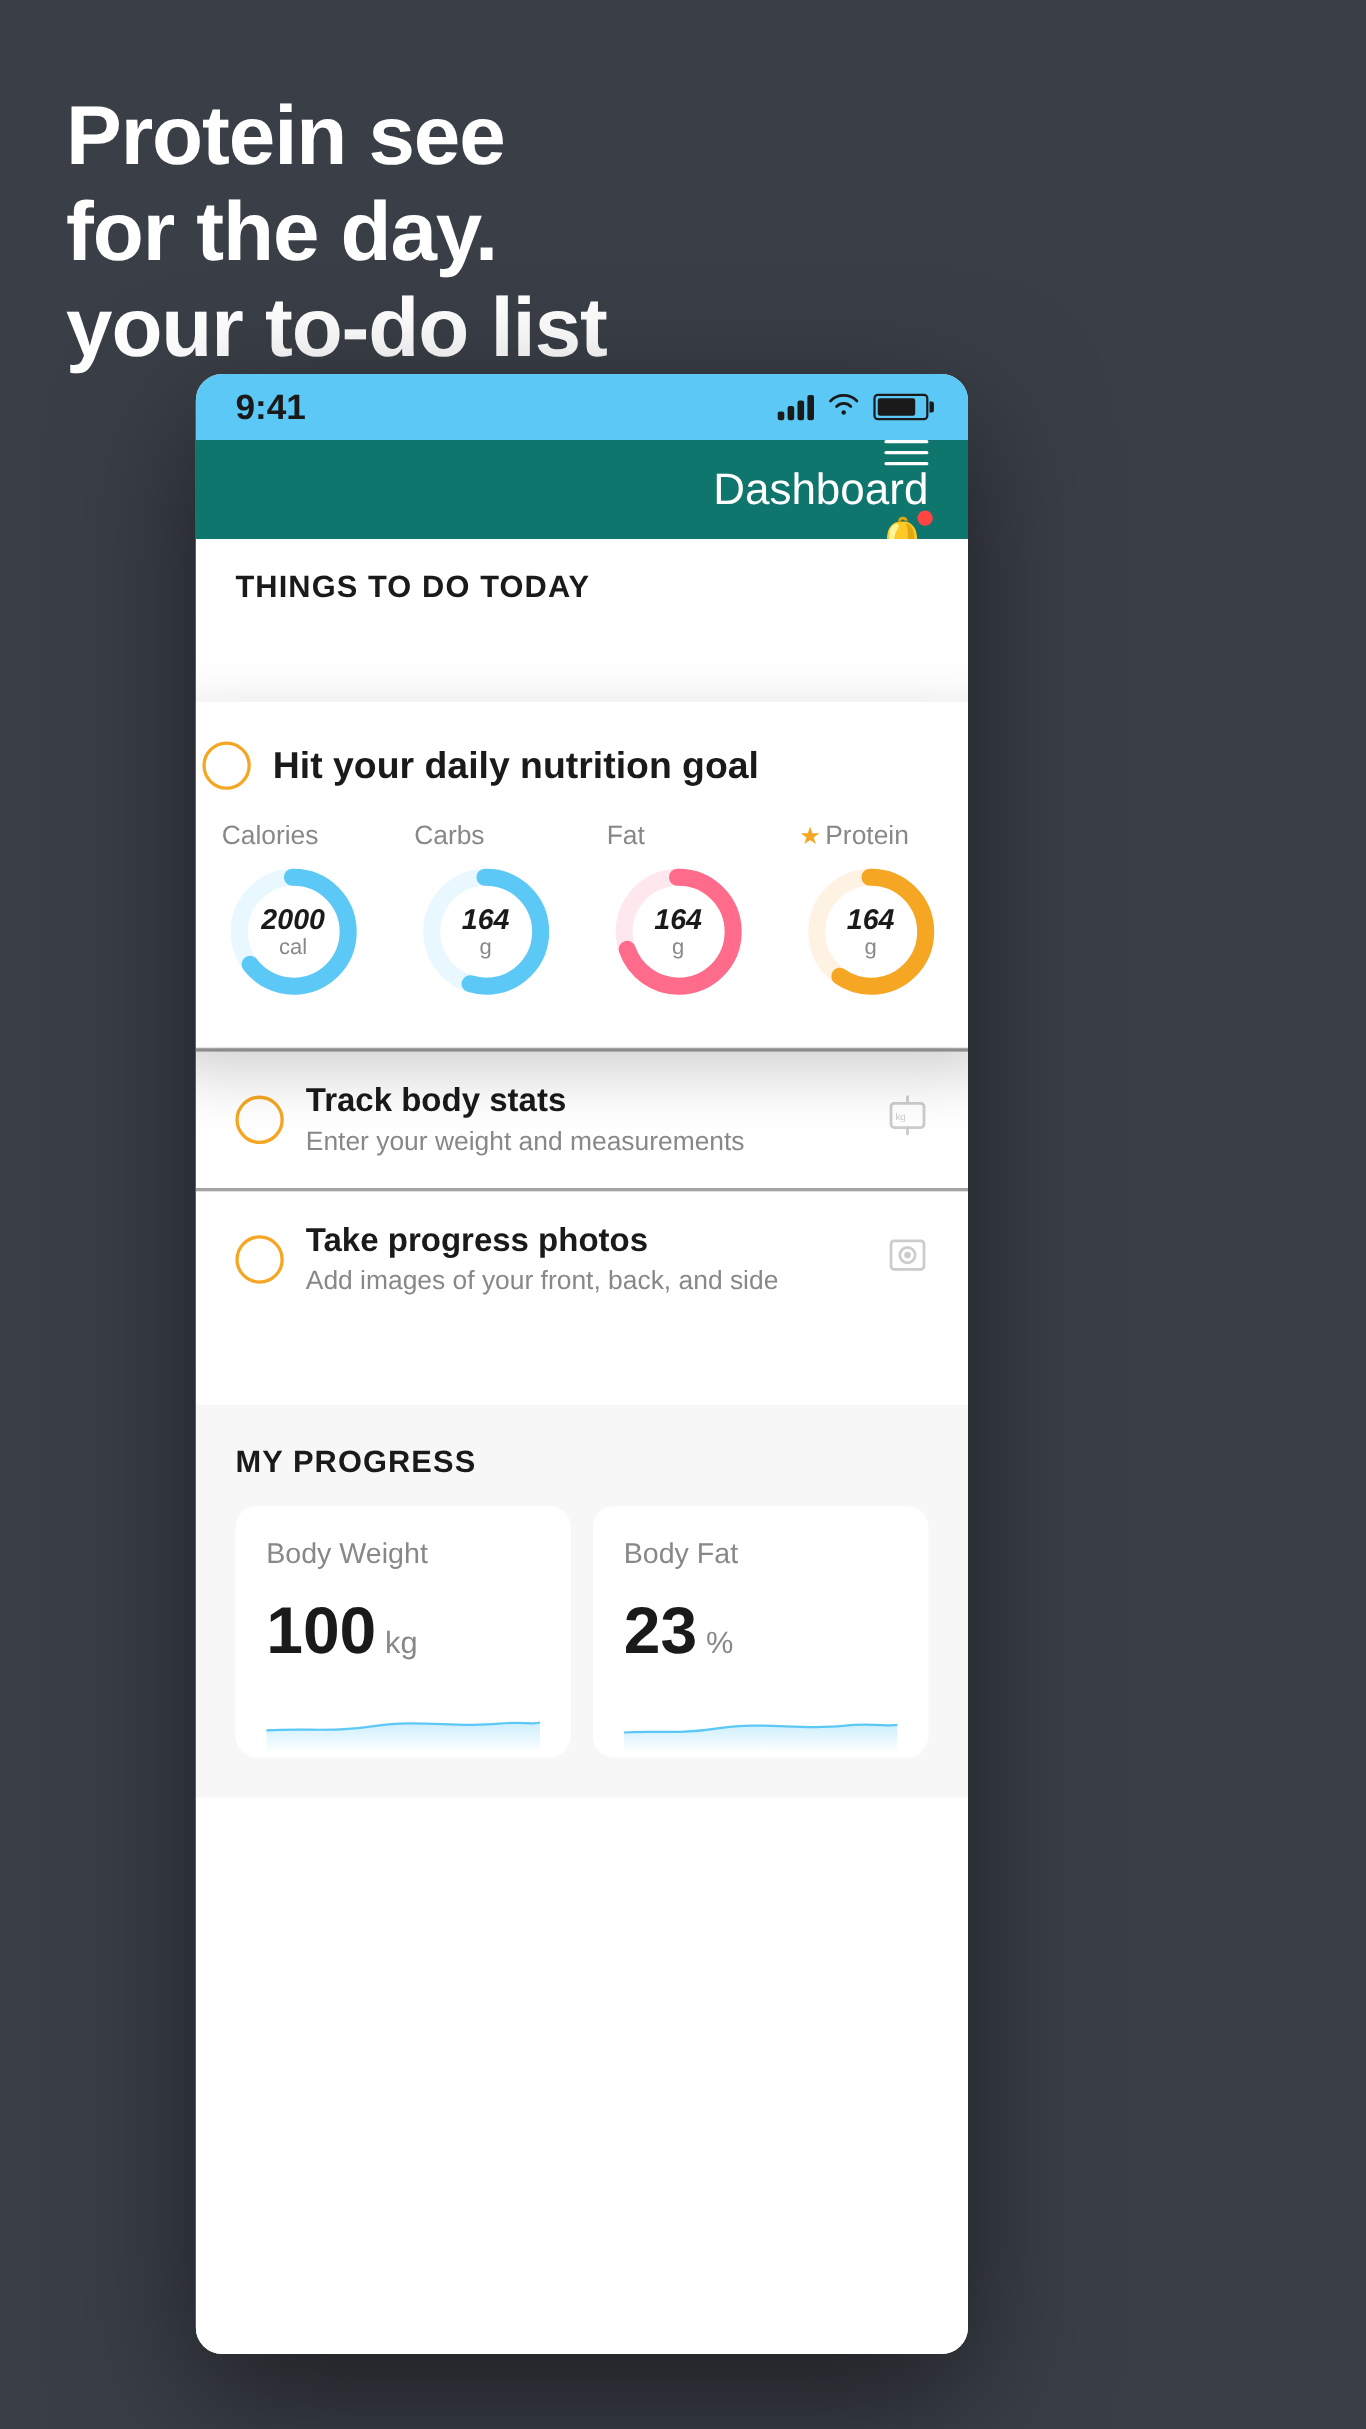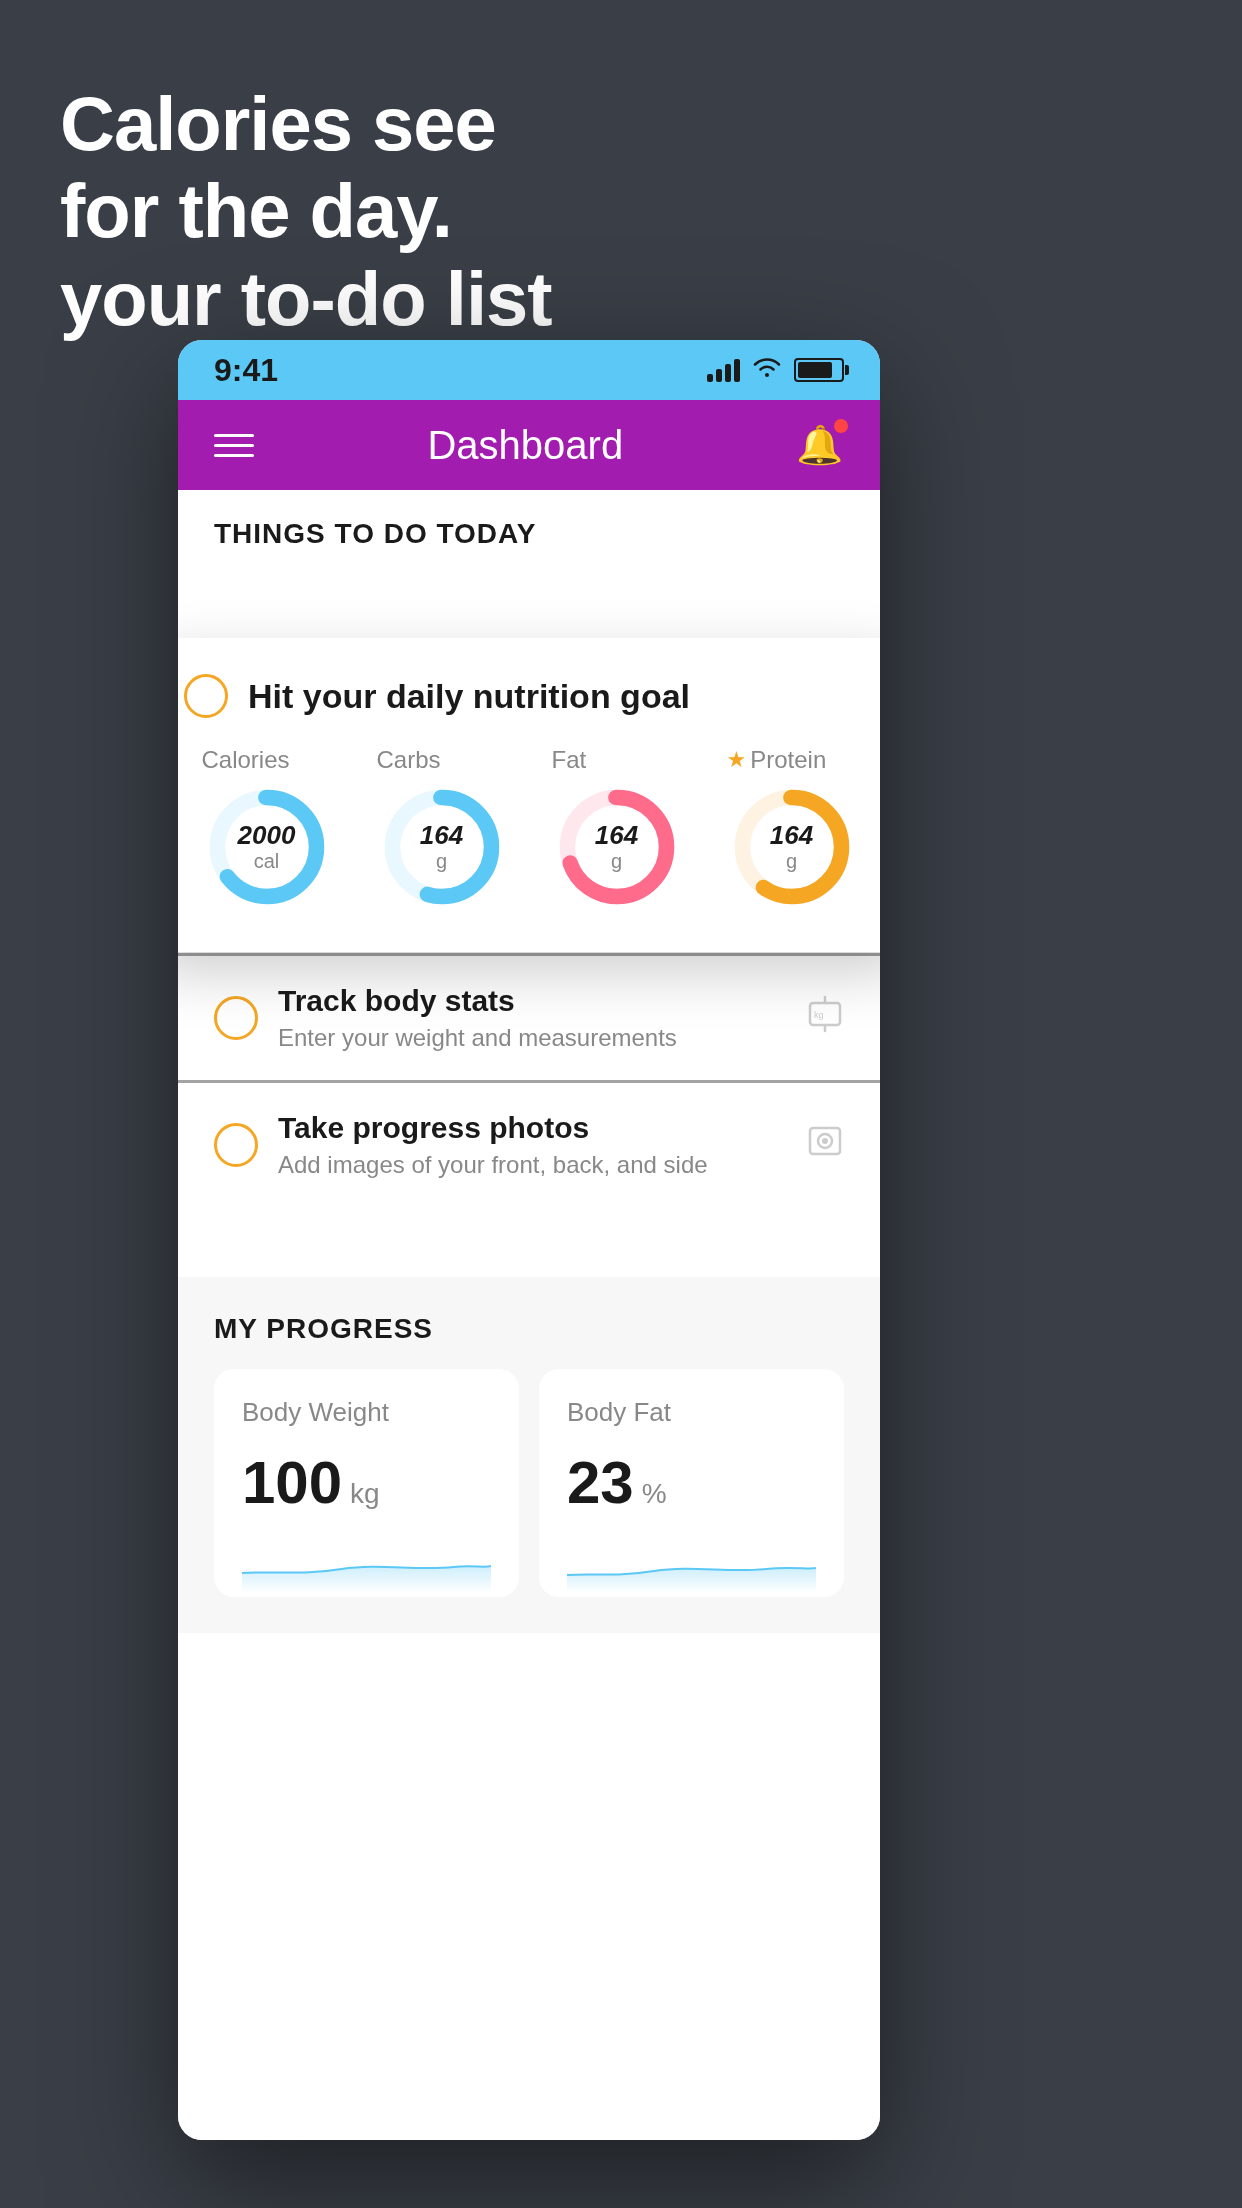--- a/index.html
+++ b/index.html
@@ -94,26 +94,27 @@
     }
     .battery-fill {
       width: 80%;
       height: 100%;
       background: #1a1a1a;
       border-radius: 2px;
     }
 
     
     .app-header {
-      background: #a21caf;
+      background: #0f766e;
       height: 90px;
       display: flex;
-      align-items: center;
+      align-items: flex-end;
       justify-content: space-between;
       padding: 0 36px;
+      flex-direction: column;
     }
     .hamburger-icon {
       display: flex;
       flex-direction: column;
       gap: 7px;
       cursor: pointer;
     }
     .hamburger-line {
       width: 40px;
       height: 3px;
@@ -331,21 +332,21 @@
       position: relative;
       background: white;
       height: calc(1800px - 150px);
       overflow: hidden;
     }
   </style>
 </head>
 <body>
 
 <div class="headline">
-  <div>Calories see</div>
+  <div>Protein see</div>
   <div>for the day.</div>
   <div>your to-do list</div>
 </div>
 
 <div class="phone-frame">
 
   <div class="status-bar">
     <span class="status-time">9:41</span>
     <div class="status-icons">
       <div class="signal-bars">

